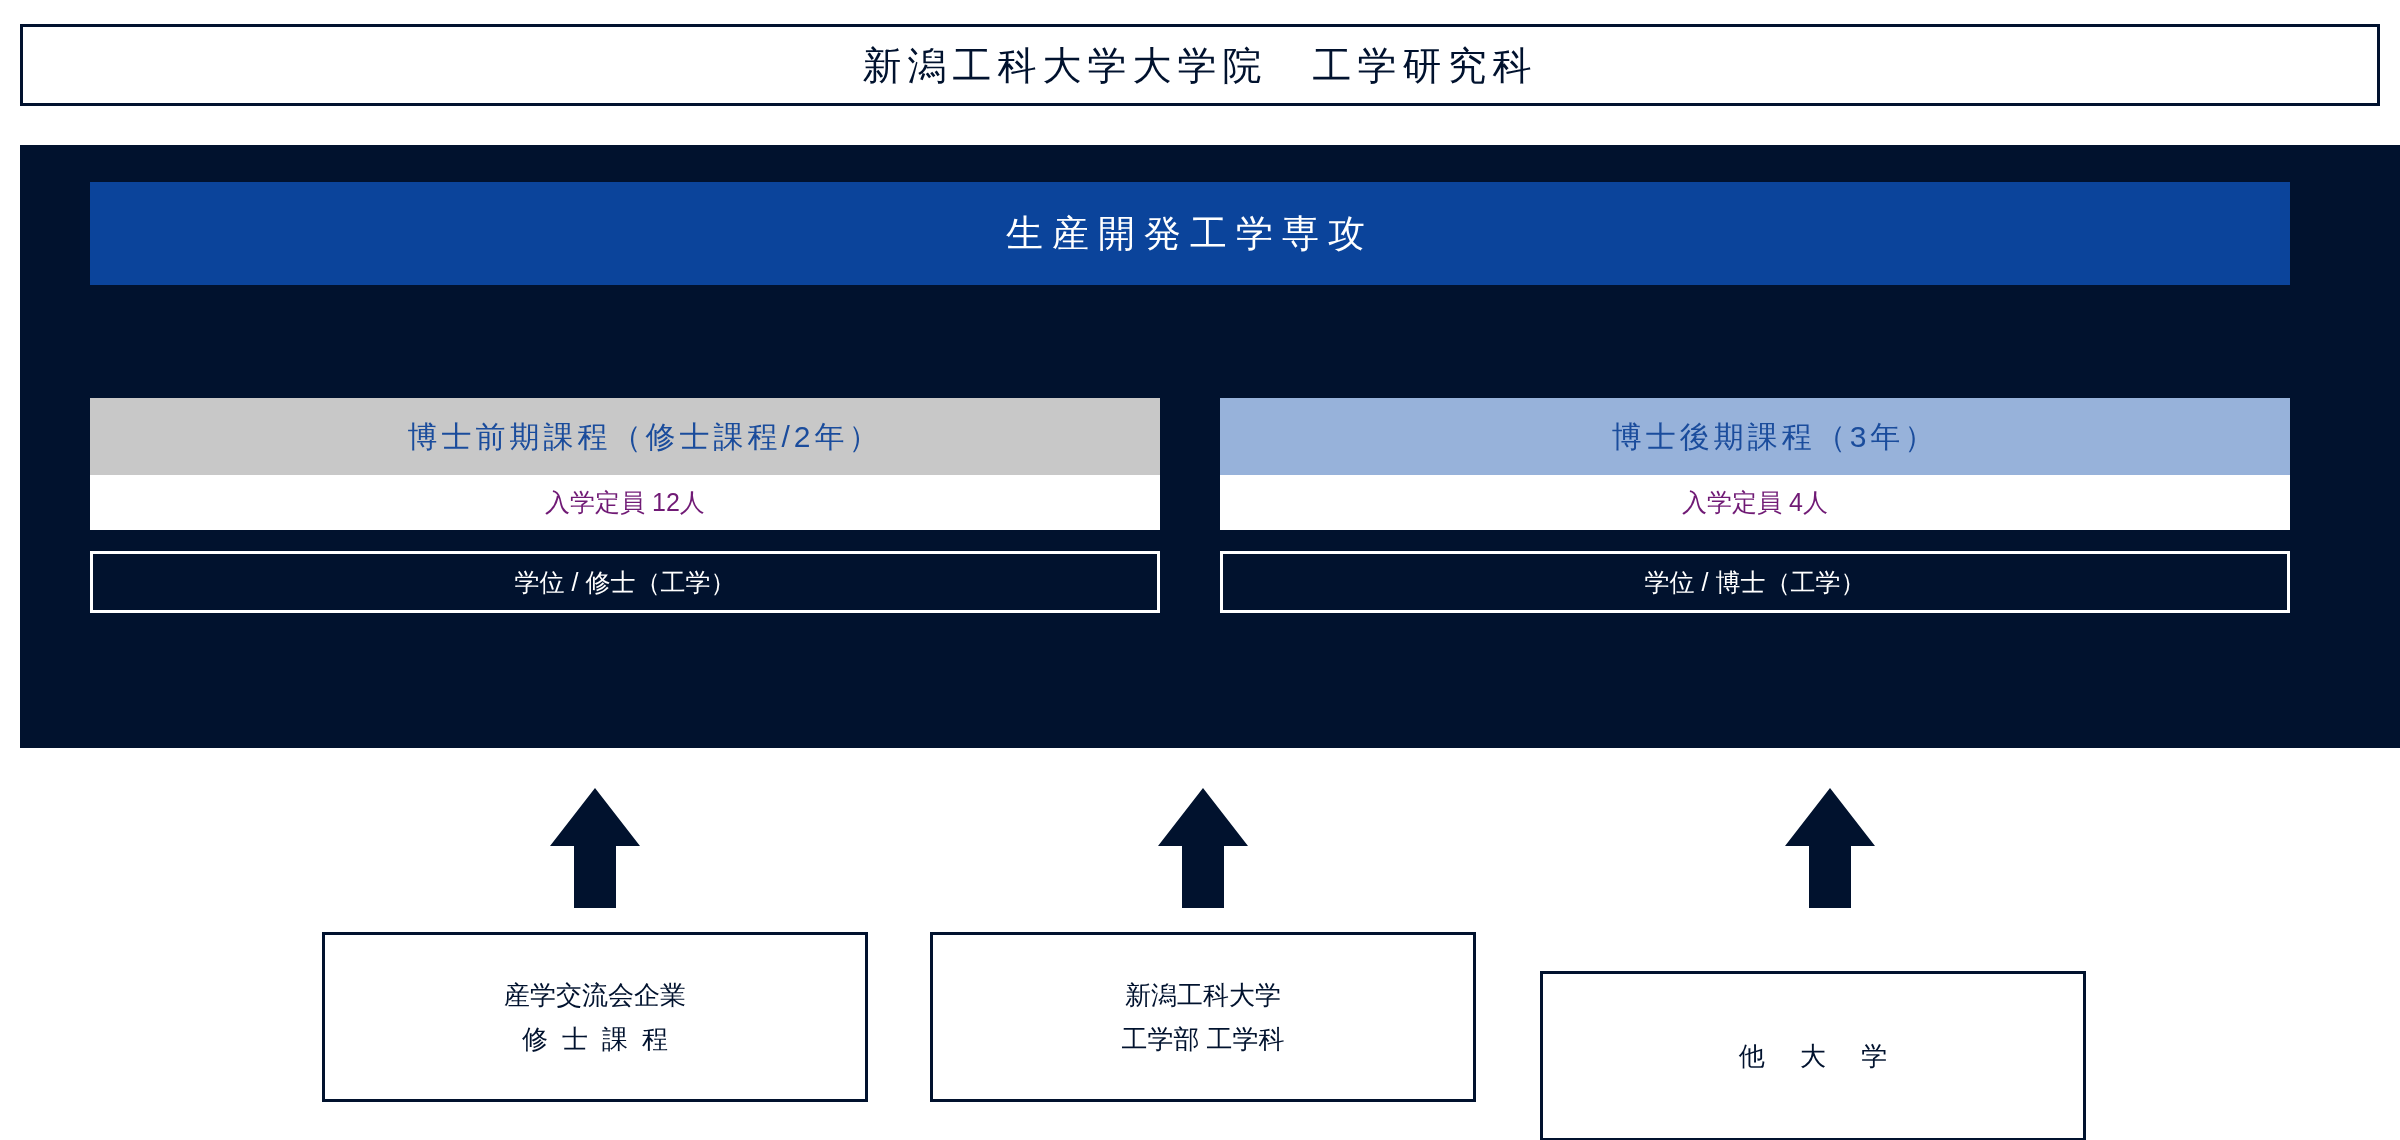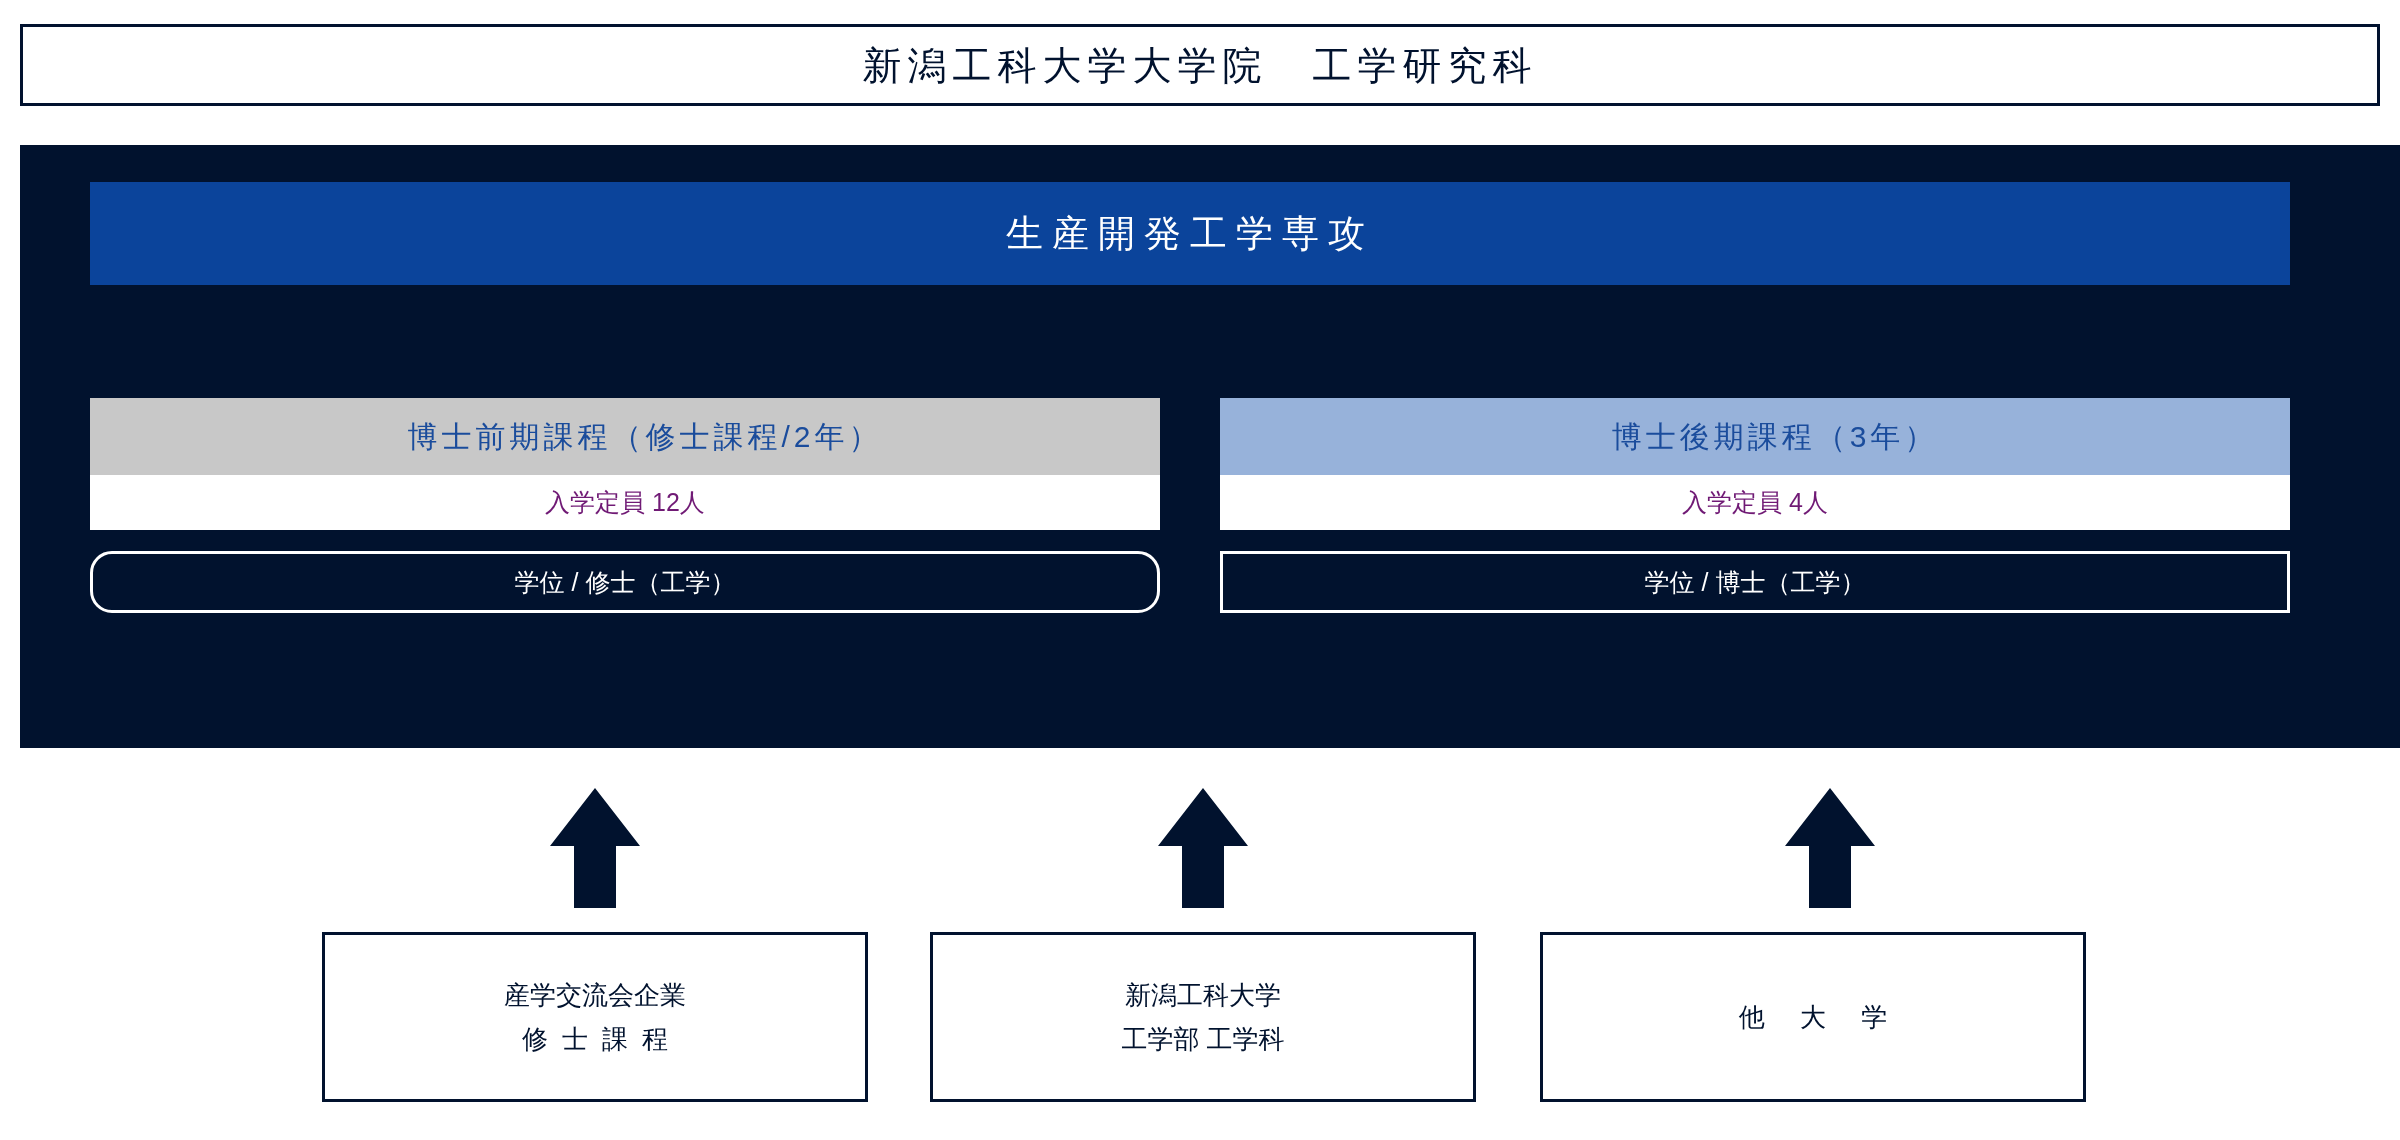--- a/index.html
+++ b/index.html
@@ -122,21 +122,21 @@
     top: 406px;
     width: 1070px;
     height: 62px;
     border: 3px solid #ffffff;
     background: transparent;
     box-sizing: border-box;
     display: flex;
     align-items: center;
     justify-content: center;
   }
-  .degree-box.left  { left: 70px; border-radius: 22px; }
+  .degree-box.left  { left: 70px; }
   .degree-box.right { left: 1200px; }
   .degree-text {
     font-size: 25px;
     color: #ffffff;
     white-space: pre;
     line-height: 1;
   }
 
   
   .arrow {
@@ -230,17 +230,17 @@
   <div class="source-box" style="left:322px;">
     <span class="source-line">産学交流会企業</span>
     <span class="source-line spaced">修士課程</span>
   </div>
 
   <div class="source-box" style="left:930px;">
     <span class="source-line">新潟工科大学</span>
     <span class="source-line">工学部 工学科</span>
   </div>
 
-  <div class="source-box" style="left:1540px;">
+  <div class="source-box" style="left:1540px;margin-top:39px;">
     <span class="source-line spaced">他 大 学</span>
   </div>
 
 </div>
 
 </body></html>

